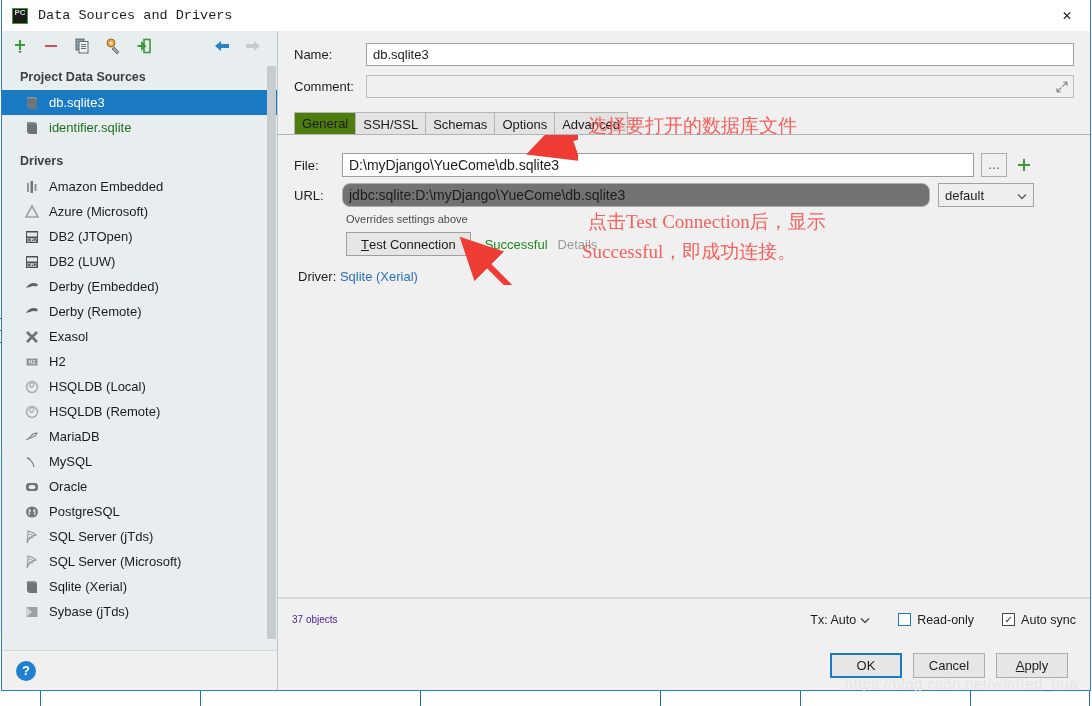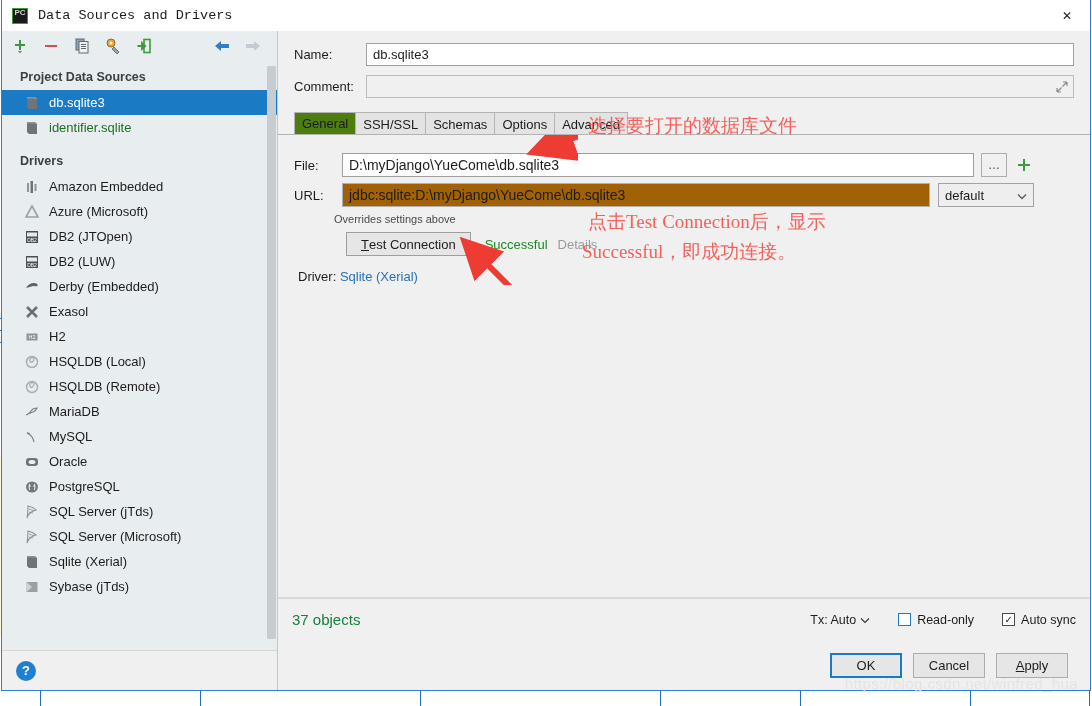--- a/index.html
+++ b/index.html
@@ -148,38 +148,38 @@
     border-top: 1px solid #b4b4b4; margin-top: -1px;
   }
   .grow { display: flex; align-items: center; margin-bottom: 6px; }
   .glabel { width: 48px; font-size: 13px; color: #1c1c1c; flex: none; }
   .gfield {
     height: 24px; background: #ffffff; border: 1px solid #9e9e9e;
     font-size: 14px; color: #1c1c1c; padding: 0 6px; line-height: 22px;
     cursor: text; white-space: nowrap; overflow: hidden;
   }
   #file-field { width: 632px; }
-  #url-field { width: 588px; background: #a16207; border-color: #b0b0b0; }
+  #url-field { width: 588px; background: #737373; border-color: #b0b0b0; border-radius: 8px; }
   .small-btn {
     width: 26px; height: 24px; margin-left: 7px; background: #f0f0f0;
     border: 1px solid #adadad; display: flex; align-items: center;
     justify-content: center; font-size: 12px; color: #4a4a4a; cursor: pointer;
   }
   .plus-btn {
     width: 22px; height: 24px; margin-left: 6px; display: flex;
     align-items: center; justify-content: center; cursor: pointer;
   }
   #tx-select {
     width: 96px; height: 24px; margin-left: 8px; background: #eeeeee;
     border: 1px solid #a3a3a3; display: flex; align-items: center;
     padding: 0 6px; font-size: 13px; color: #1c1c1c; cursor: pointer;
     justify-content: space-between;
   }
   #overrides-note {
-    font-size: 11px; color: #4a4a4a; margin: 0 0 7px 40px;
+    font-size: 11px; color: #4a4a4a; margin: 0 0 7px 52px;
   }
   #test-row { display: flex; align-items: center; margin-left: 52px; }
   #test-btn {
     height: 24px; padding: 0 14px; background: #e6e6e6; border: 1px solid #9e9e9e;
     font-size: 13px; color: #1c1c1c; display: flex; align-items: center;
     cursor: pointer;
   }
   #test-btn u { text-decoration: underline; }
   #status-ok { font-size: 13px; color: #1e8a1e; margin-left: 14px; }
   #status-details { font-size: 13px; color: #9a9a9a; margin-left: 10px; cursor: pointer; }
@@ -191,21 +191,21 @@
     position: absolute; color: #f4615c; font-family: "Liberation Serif", serif;
     font-size: 19px; white-space: nowrap; pointer-events: none;
   }
   #annot-arrow-svg { position: absolute; inset: 0; pointer-events: none; }
 
   
   #footer-status {
     height: 42px; flex: none; display: flex; align-items: center;
     padding: 0 14px 0 14px; border-top: 1px solid #d9d9d9;
   }
-  #objects-count { font-size: 15px; color: #15803d; }
+  #objects-count { font-size: 10px; color: #4c1d95; }
   .fspacer { flex: 1; }
   #tx-auto { font-size: 12.5px; color: #1c1c1c; display: flex; align-items: center; gap: 4px; cursor: pointer; }
   .chk-wrap { display: flex; align-items: center; gap: 6px; margin-left: 28px; font-size: 12.5px; color: #1c1c1c; cursor: pointer; }
   .chkbox {
     width: 13px; height: 13px; border: 1px solid #4a4a4a; background: #fff;
     display: flex; align-items: center; justify-content: center;
     font-size: 10px; color: #1c1c1c; line-height: 1;
   }
   #footer-buttons {
     height: 50px; flex: none; display: flex; align-items: center;
@@ -377,20 +377,29 @@
                 <svg width="16" height="16" viewBox="0 0 16 16">
                   <path d="M2 9 q3 -5 8 -5 q3 0 4 2 q-3 1 -5 1 q-3 1 -7 2 z" fill="#5c6368"></path>
                   <path d="M10 6.5 q2 0.5 3.5 0" stroke="#5c6368" stroke-width="1.2" fill="none"></path>
                 </svg>
               </span>
               <span class="item-label">Derby (Embedded)</span>
             </div>
             <div class="drv-item">
               <span class="icon-box">
                 <svg width="16" height="16" viewBox="0 0 16 16">
+                  <path d="M2 9 q3 -5 8 -5 q3 0 4 2 q-3 1 -5 1 q-3 1 -7 2 z" fill="#5c6368"></path>
+                  <path d="M10 6.5 q2 0.5 3.5 0" stroke="#5c6368" stroke-width="1.2" fill="none"></path>
+                </svg>
+              </span>
+              <span class="item-label">Derby (Remote)</span>
+            </div>
+            <div class="drv-item">
+              <span class="icon-box">
+                <svg width="16" height="16" viewBox="0 0 16 16">
                   <path d="M3 3 L13 13 M13 3 L3 13" stroke="#6a7176" stroke-width="2.6"></path>
                 </svg>
               </span>
               <span class="item-label">Exasol</span>
             </div>
             <div class="drv-item">
               <span class="icon-box">
                 <svg width="16" height="16" viewBox="0 0 16 16">
                   <rect x="2.5" y="4.5" width="11" height="7" fill="#8d9499"></rect>
                   <text x="8" y="10.2" font-size="5.5" fill="#ffffff" text-anchor="middle" font-family="Liberation Sans">H2</text>

